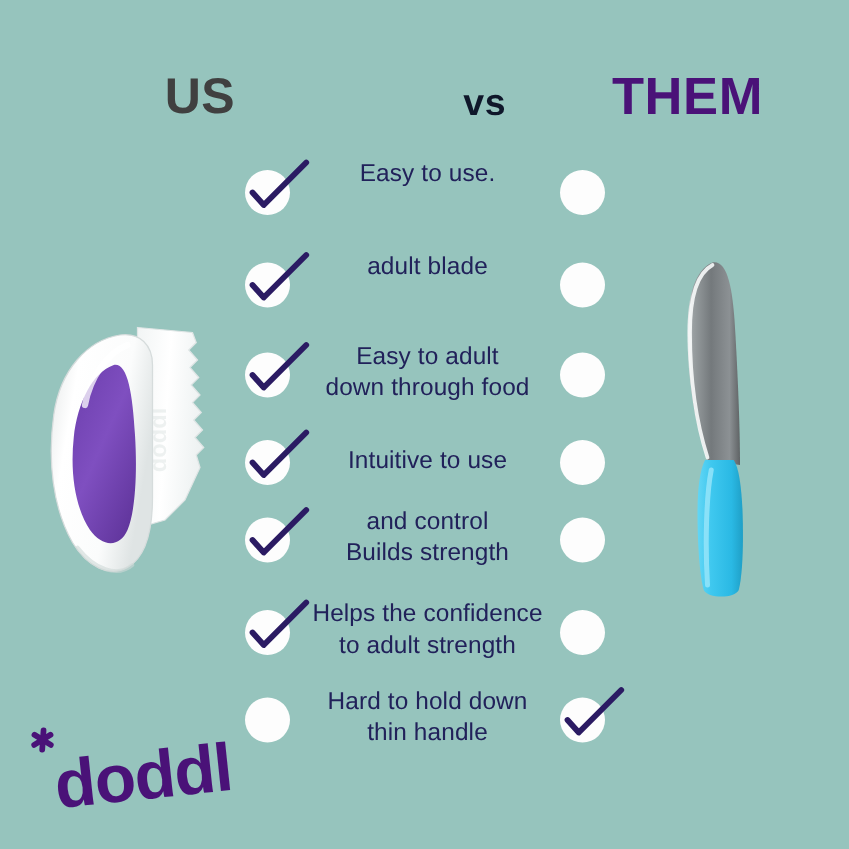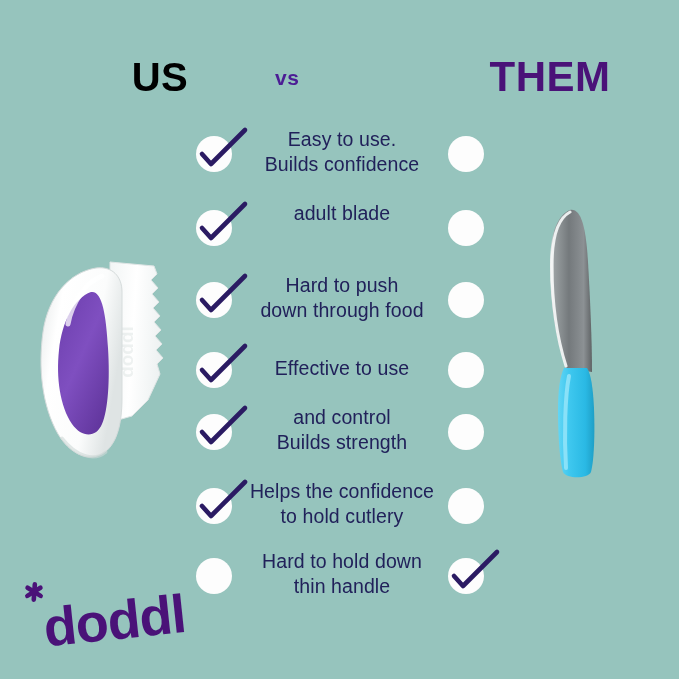--- a/index.html
+++ b/index.html
@@ -9,25 +9,25 @@
     font-family:"Liberation Sans", sans-serif;
     overflow:hidden;
     position:relative;
   }
   #stage{position:absolute;inset:0;}
 
   
   .hdr{position:absolute;font-weight:bold;letter-spacing:.5px;}
   #hdr-us{
     left:0;top:55px;width:320px;text-align:center;
-    font-size:40px;color:#000000;
+    font-size:40px;color:#404040;
   }
   #hdr-vs{
-    left:275px;top:66px;width:130px;text-align:left;
-    font-size:21px;color:#4c1d95;font-weight:bold;
+    left:275px;top:66px;width:130px;text-align:right;
+    font-size:30px;color:#0f172a;font-weight:bold;
   }
   #hdr-them{
     left:390px;top:53px;width:320px;text-align:center;
     font-size:42px;color:#4a1278;
   }
 
   
   #table{position:absolute;left:196px;top:128px;width:300px;}
   .row{position:relative;height:0;}
   .mark{
@@ -159,21 +159,20 @@
   <div id="table">
       <div class="row">
         <div class="mark left" style="top: 8px;">
           <span class="disc"></span>
           <svg width="56" height="50" viewBox="0 0 56 50" aria-hidden="true">
             <path d="M7 27 L16 37 L50 3" fill="none" stroke="#2b1b63" stroke-width="4.6" stroke-linecap="round" stroke-linejoin="round"></path>
           </svg>
         </div>
         <div class="label" style="top: -1px;">
           <div>Easy to use.</div>
-          <div>Builds confidence</div>
         </div>
         <div class="mark right" style="top: 8px;">
           <span class="disc"></span>
         </div>
       </div>
       <div class="row">
         <div class="mark left" style="top: 82px;">
           <span class="disc"></span>
           <svg width="56" height="50" viewBox="0 0 56 50" aria-hidden="true">
             <path d="M7 27 L16 37 L50 3" fill="none" stroke="#2b1b63" stroke-width="4.6" stroke-linecap="round" stroke-linejoin="round"></path>
@@ -187,36 +186,36 @@
         </div>
       </div>
       <div class="row">
         <div class="mark left" style="top: 154px;">
           <span class="disc"></span>
           <svg width="56" height="50" viewBox="0 0 56 50" aria-hidden="true">
             <path d="M7 27 L16 37 L50 3" fill="none" stroke="#2b1b63" stroke-width="4.6" stroke-linecap="round" stroke-linejoin="round"></path>
           </svg>
         </div>
         <div class="label" style="top: 145px;">
-          <div>Hard to push</div>
+          <div>Easy to adult</div>
           <div>down through food</div>
         </div>
         <div class="mark right" style="top: 154px;">
           <span class="disc"></span>
         </div>
       </div>
       <div class="row">
         <div class="mark left" style="top: 224px;">
           <span class="disc"></span>
           <svg width="56" height="50" viewBox="0 0 56 50" aria-hidden="true">
             <path d="M7 27 L16 37 L50 3" fill="none" stroke="#2b1b63" stroke-width="4.6" stroke-linecap="round" stroke-linejoin="round"></path>
           </svg>
         </div>
         <div class="label" style="top: 227.5px;">
-          <div>Effective to use</div>
+          <div>Intuitive to use</div>
         </div>
         <div class="mark right" style="top: 224px;">
           <span class="disc"></span>
         </div>
       </div>
       <div class="row">
         <div class="mark left" style="top: 286px;">
           <span class="disc"></span>
           <svg width="56" height="50" viewBox="0 0 56 50" aria-hidden="true">
             <path d="M7 27 L16 37 L50 3" fill="none" stroke="#2b1b63" stroke-width="4.6" stroke-linecap="round" stroke-linejoin="round"></path>
@@ -232,21 +231,21 @@
       </div>
       <div class="row">
         <div class="mark left" style="top: 360px;">
           <span class="disc"></span>
           <svg width="56" height="50" viewBox="0 0 56 50" aria-hidden="true">
             <path d="M7 27 L16 37 L50 3" fill="none" stroke="#2b1b63" stroke-width="4.6" stroke-linecap="round" stroke-linejoin="round"></path>
           </svg>
         </div>
         <div class="label" style="top: 351px;">
           <div>Helps the confidence</div>
-          <div>to hold cutlery</div>
+          <div>to adult strength</div>
         </div>
         <div class="mark right" style="top: 360px;">
           <span class="disc"></span>
         </div>
       </div>
       <div class="row">
         <div class="mark left" style="top: 430px;">
           <span class="disc"></span>
         </div>
         <div class="label" style="top: 421px;">

